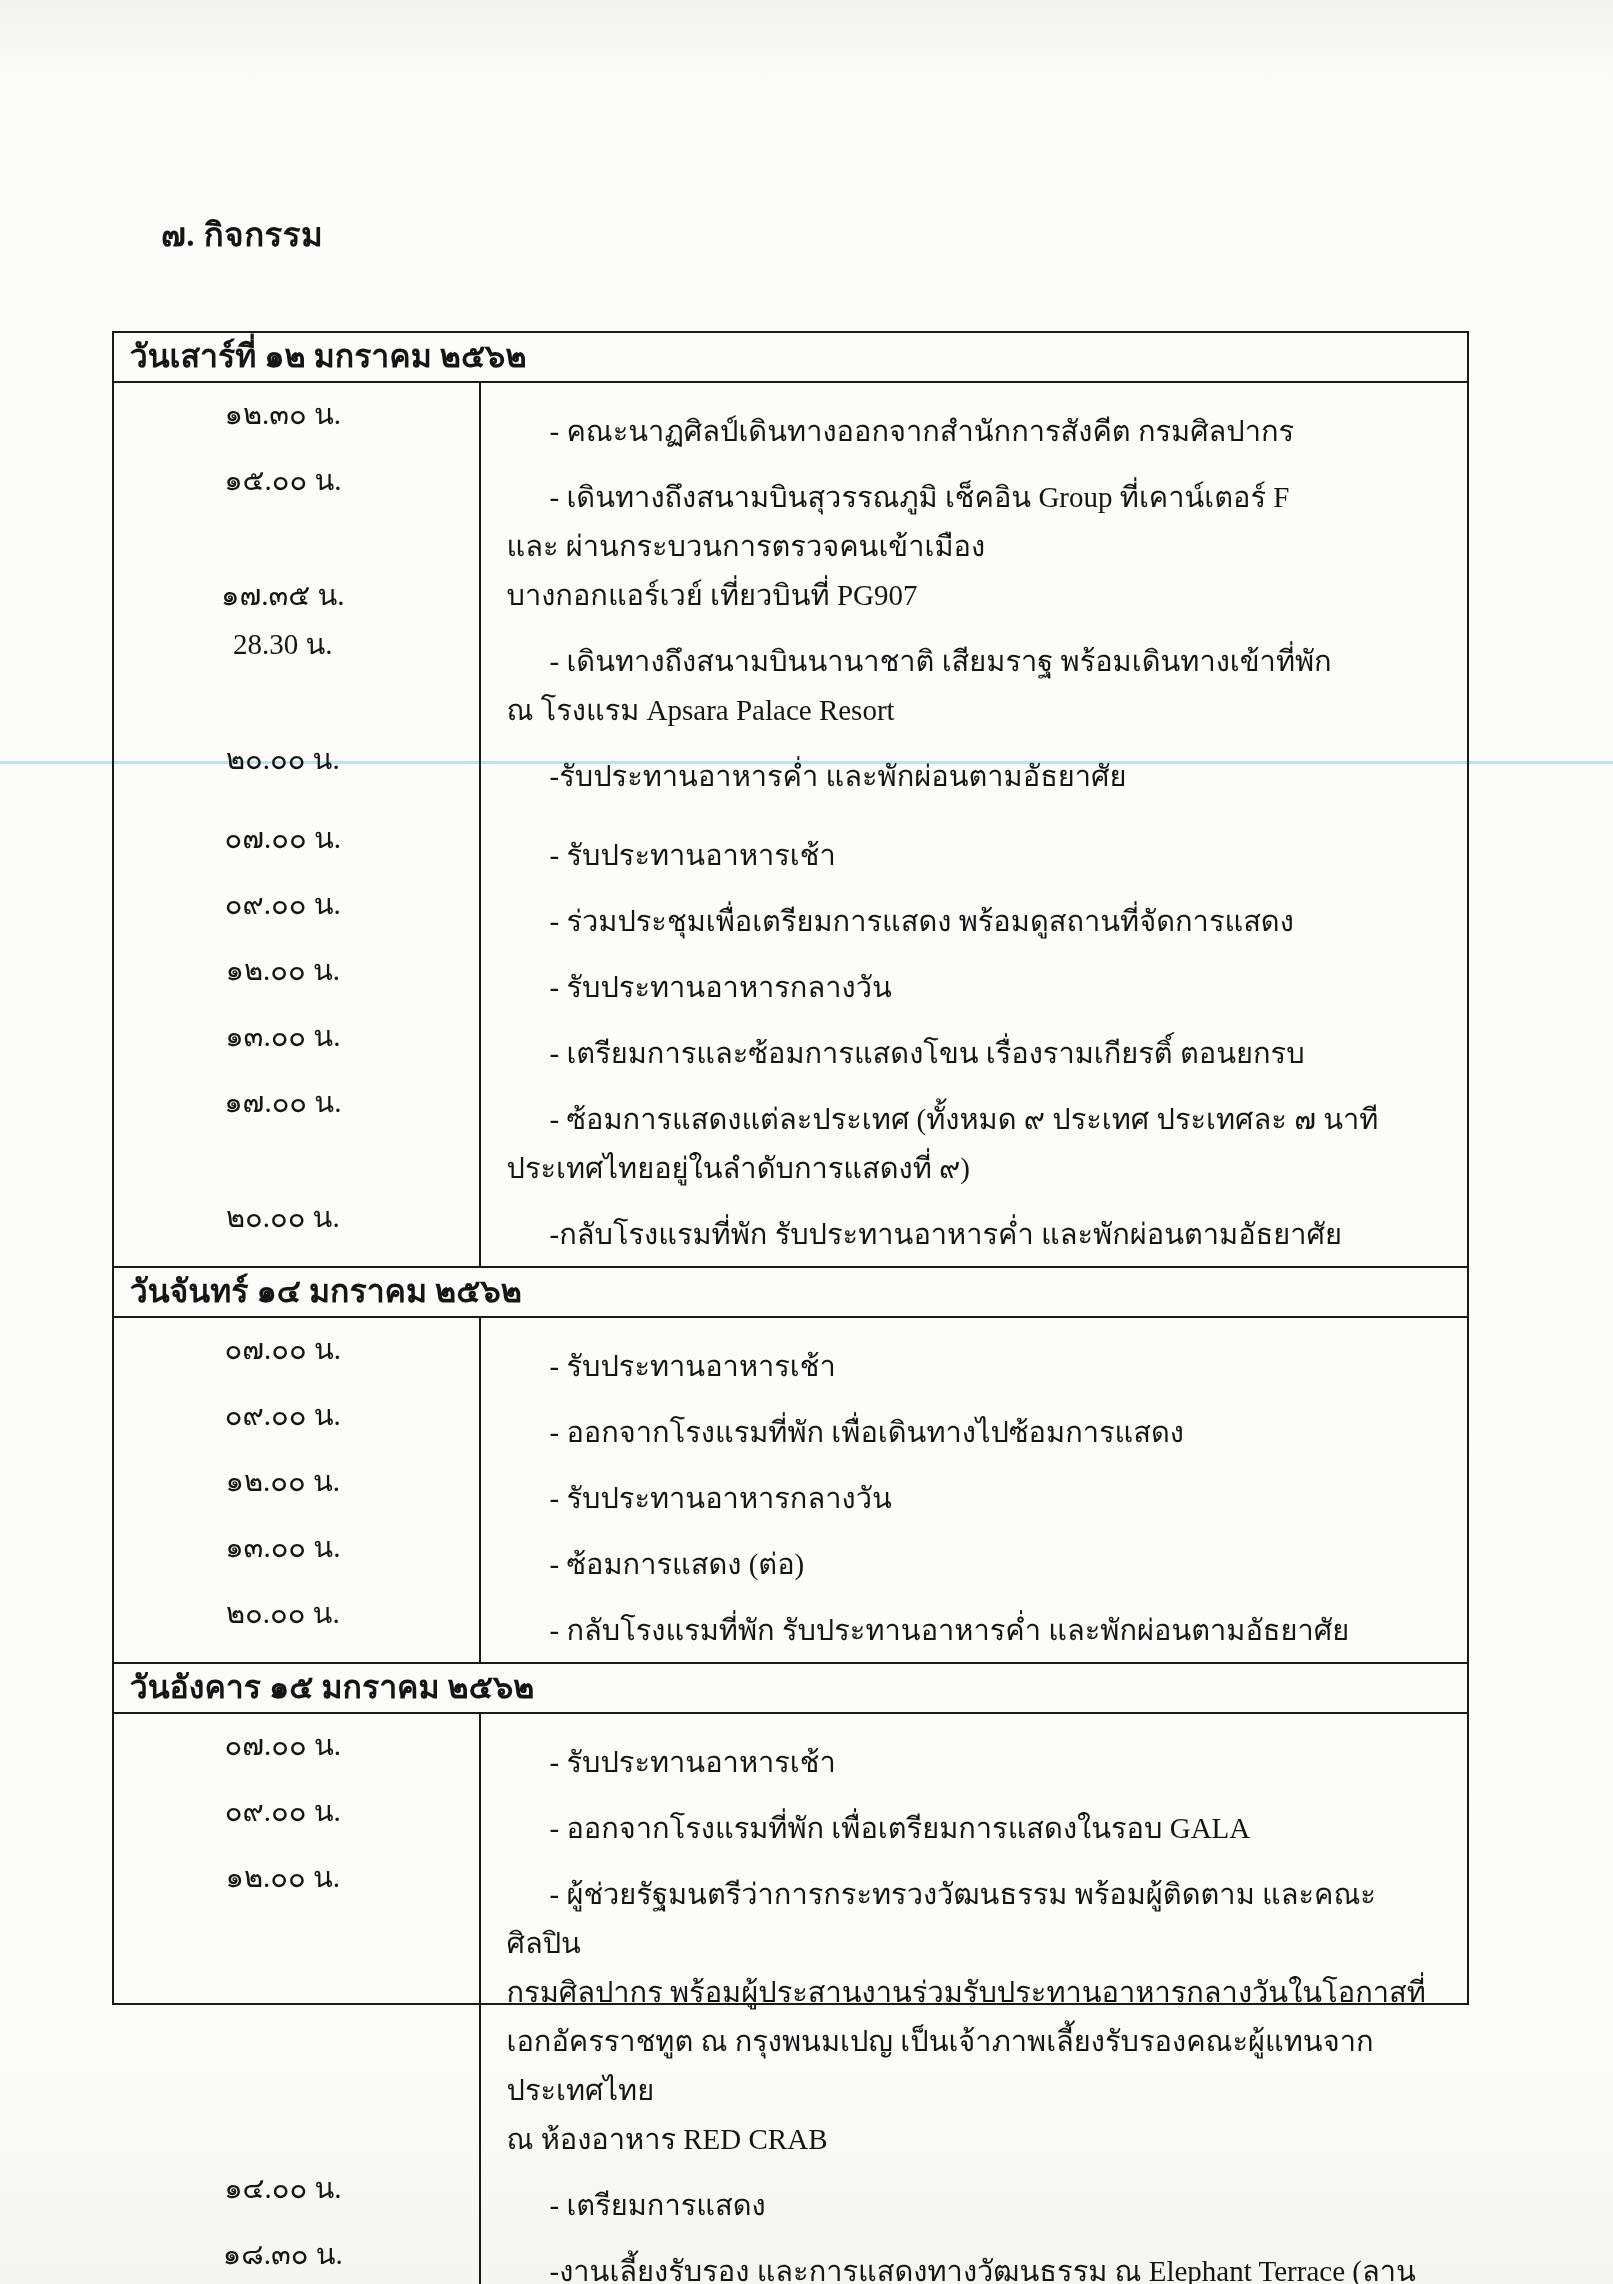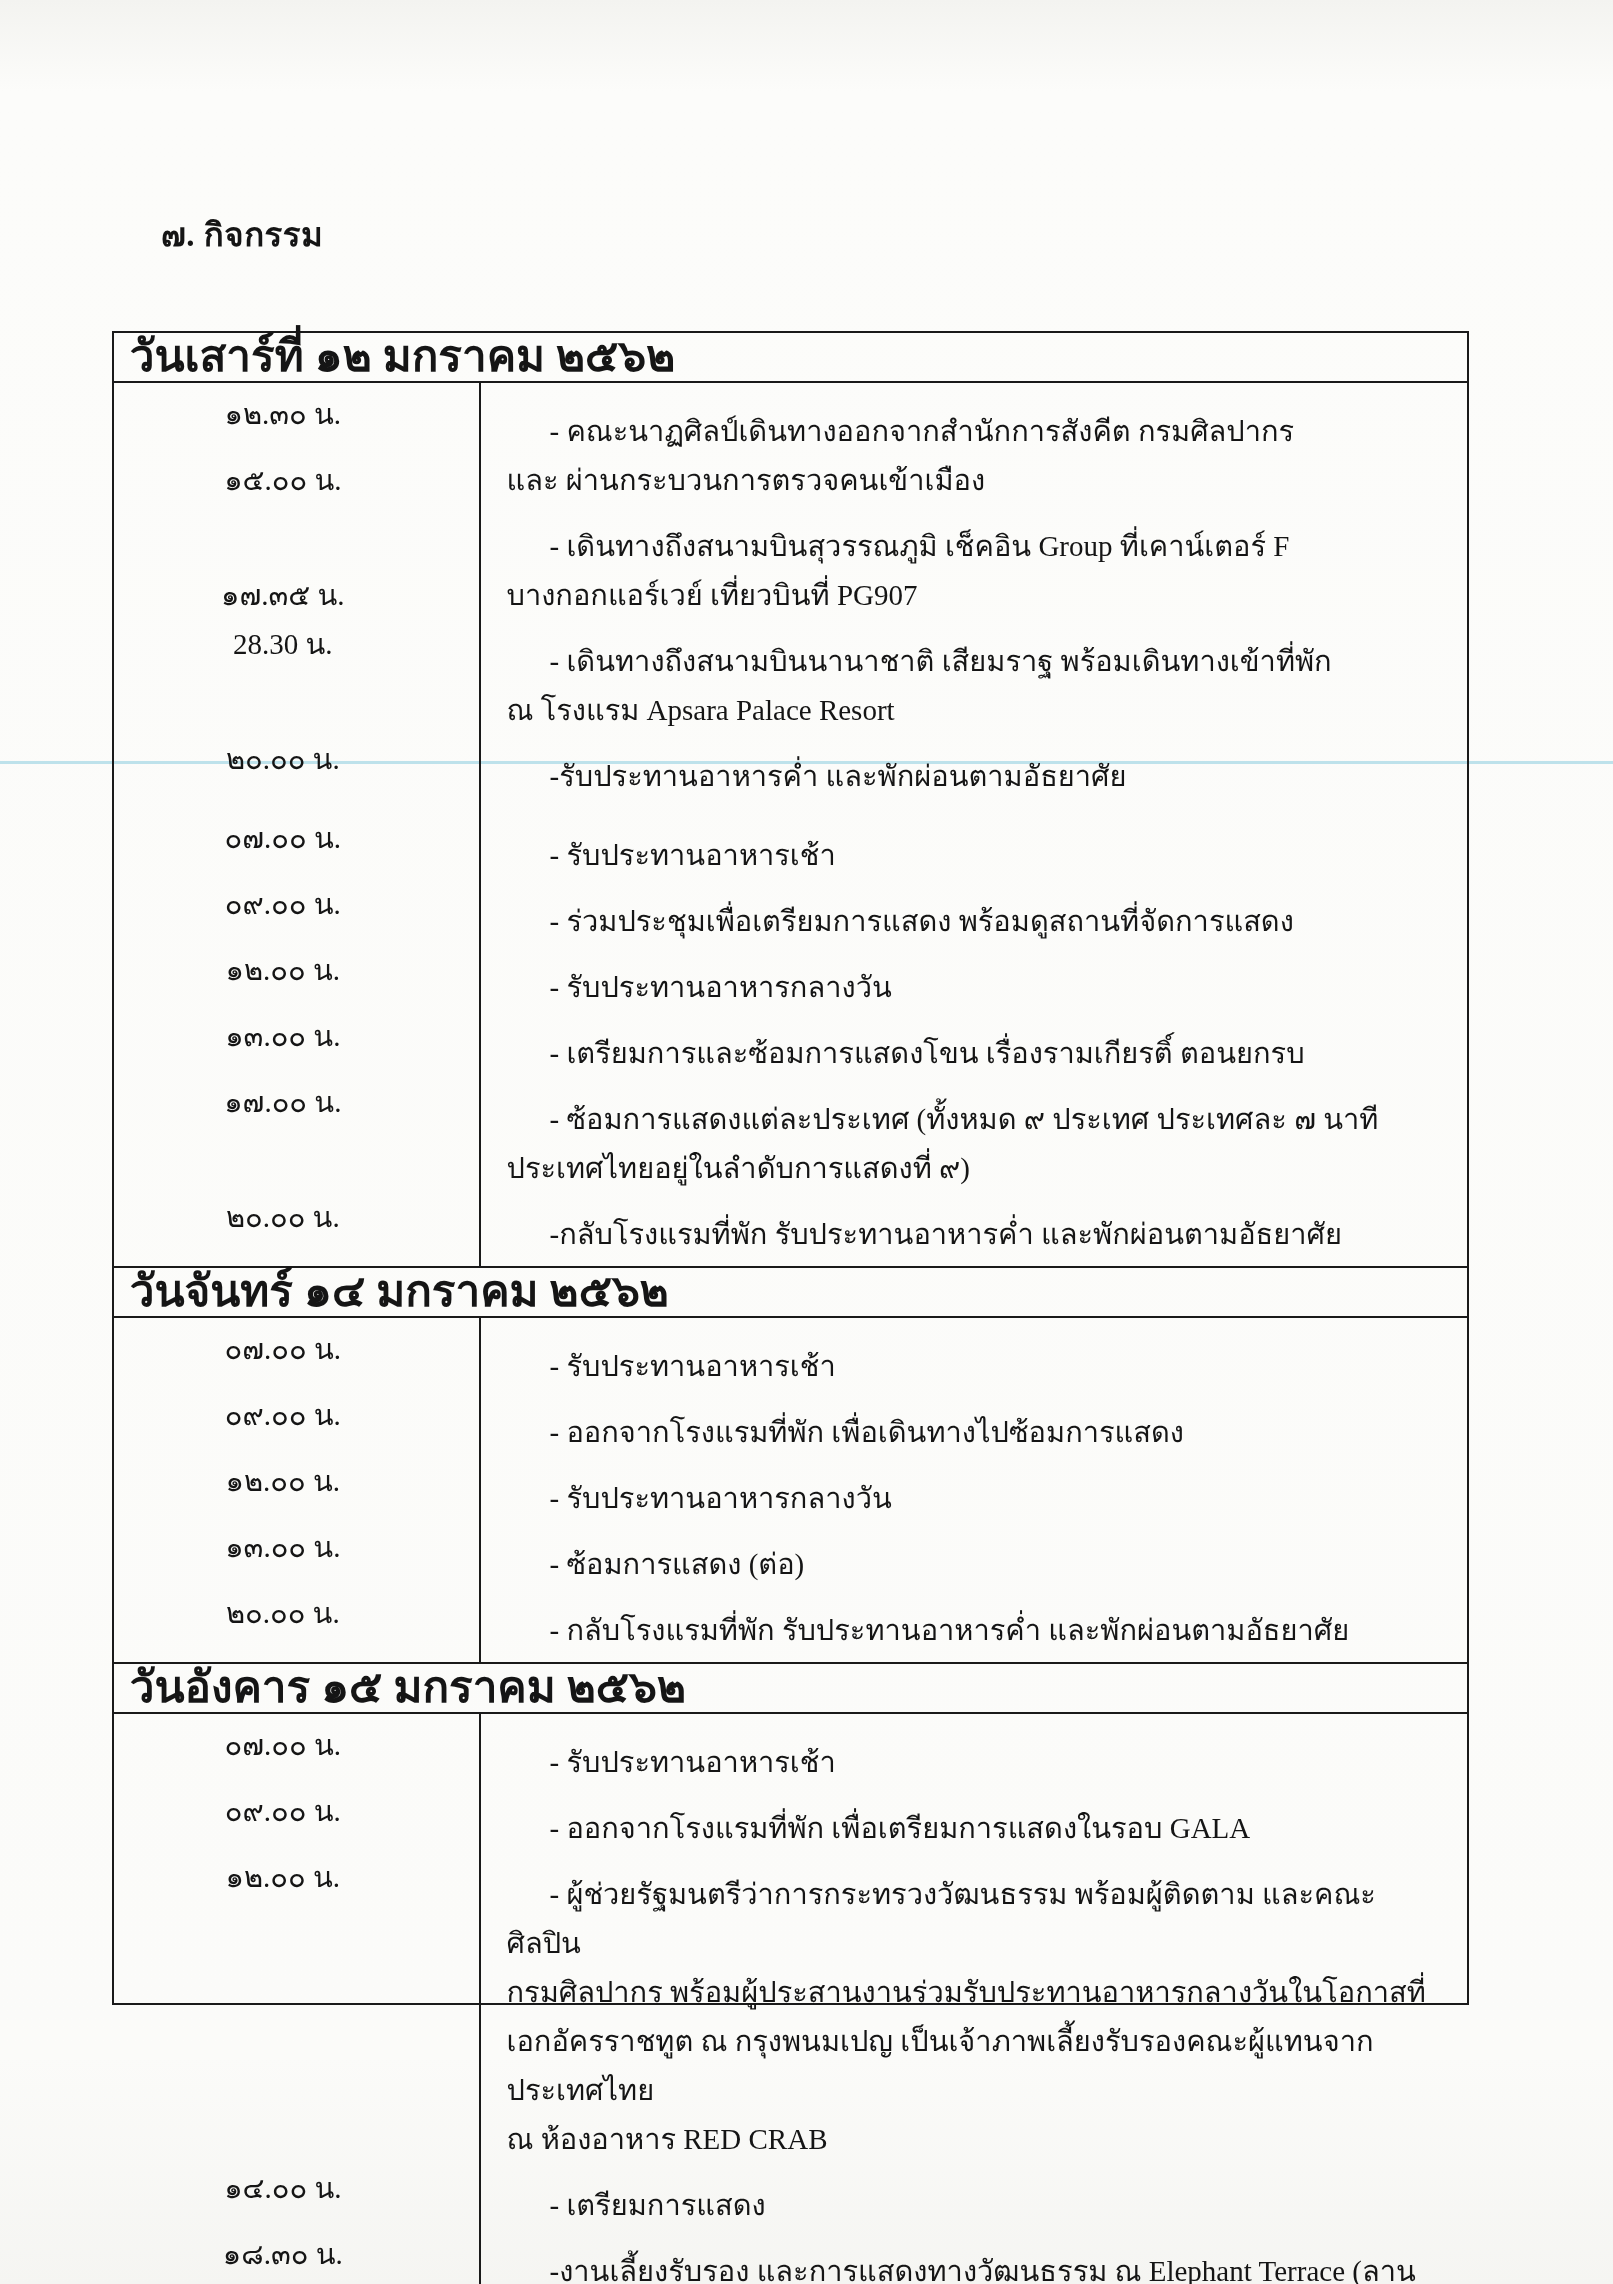--- a/index.html
+++ b/index.html
@@ -47,21 +47,21 @@
     background:transparent;
   }
   .section{
     display:flex;
     flex-direction:column;
   }
   .section:last-child{flex:1;}
   .day-header{
     box-sizing:border-box;
     border-bottom:2px solid #1a1a1a;
-    font-size:44px;
+    font-size:32px;
     font-weight:bold;
     padding:4.9px 9.8px 5.9px 15.7px;
     line-height:37px;
   }
   .section:not(:first-child) .day-header{
     border-top:2px solid #1a1a1a;
   }
   .day-body{
     display:flex;
     flex-direction:column;
@@ -106,22 +106,22 @@
         <div class="day-body">
           <div class="entry first">
             <div class="cell time-cell">๑๒.๓๐ น.</div>
             <div class="cell text-cell">
               <div class="event-line first">- คณะนาฏศิลป์เดินทางออกจากสำนักการสังคีต กรมศิลปากร</div>
             </div>
           </div>
           <div class="entry">
             <div class="cell time-cell">๑๕.๐๐ น.</div>
             <div class="cell text-cell">
+              <div class="event-line first">- เดินทางถึงสนามบินสุวรรณภูมิ เช็คอิน Group ที่เคาน์เตอร์ F</div>
               <div class="event-line">และ ผ่านกระบวนการตรวจคนเข้าเมือง</div>
-              <div class="event-line first">- เดินทางถึงสนามบินสุวรรณภูมิ เช็คอิน Group ที่เคาน์เตอร์ F</div>
             </div>
           </div>
           <div class="entry">
             <div class="cell time-cell">๑๗.๓๕ น.</div>
             <div class="cell text-cell">
               <div class="event-line">บางกอกแอร์เวย์ เที่ยวบินที่ PG907</div>
             </div>
           </div>
           <div class="entry">
             <div class="cell time-cell">28.30 น.</div>

